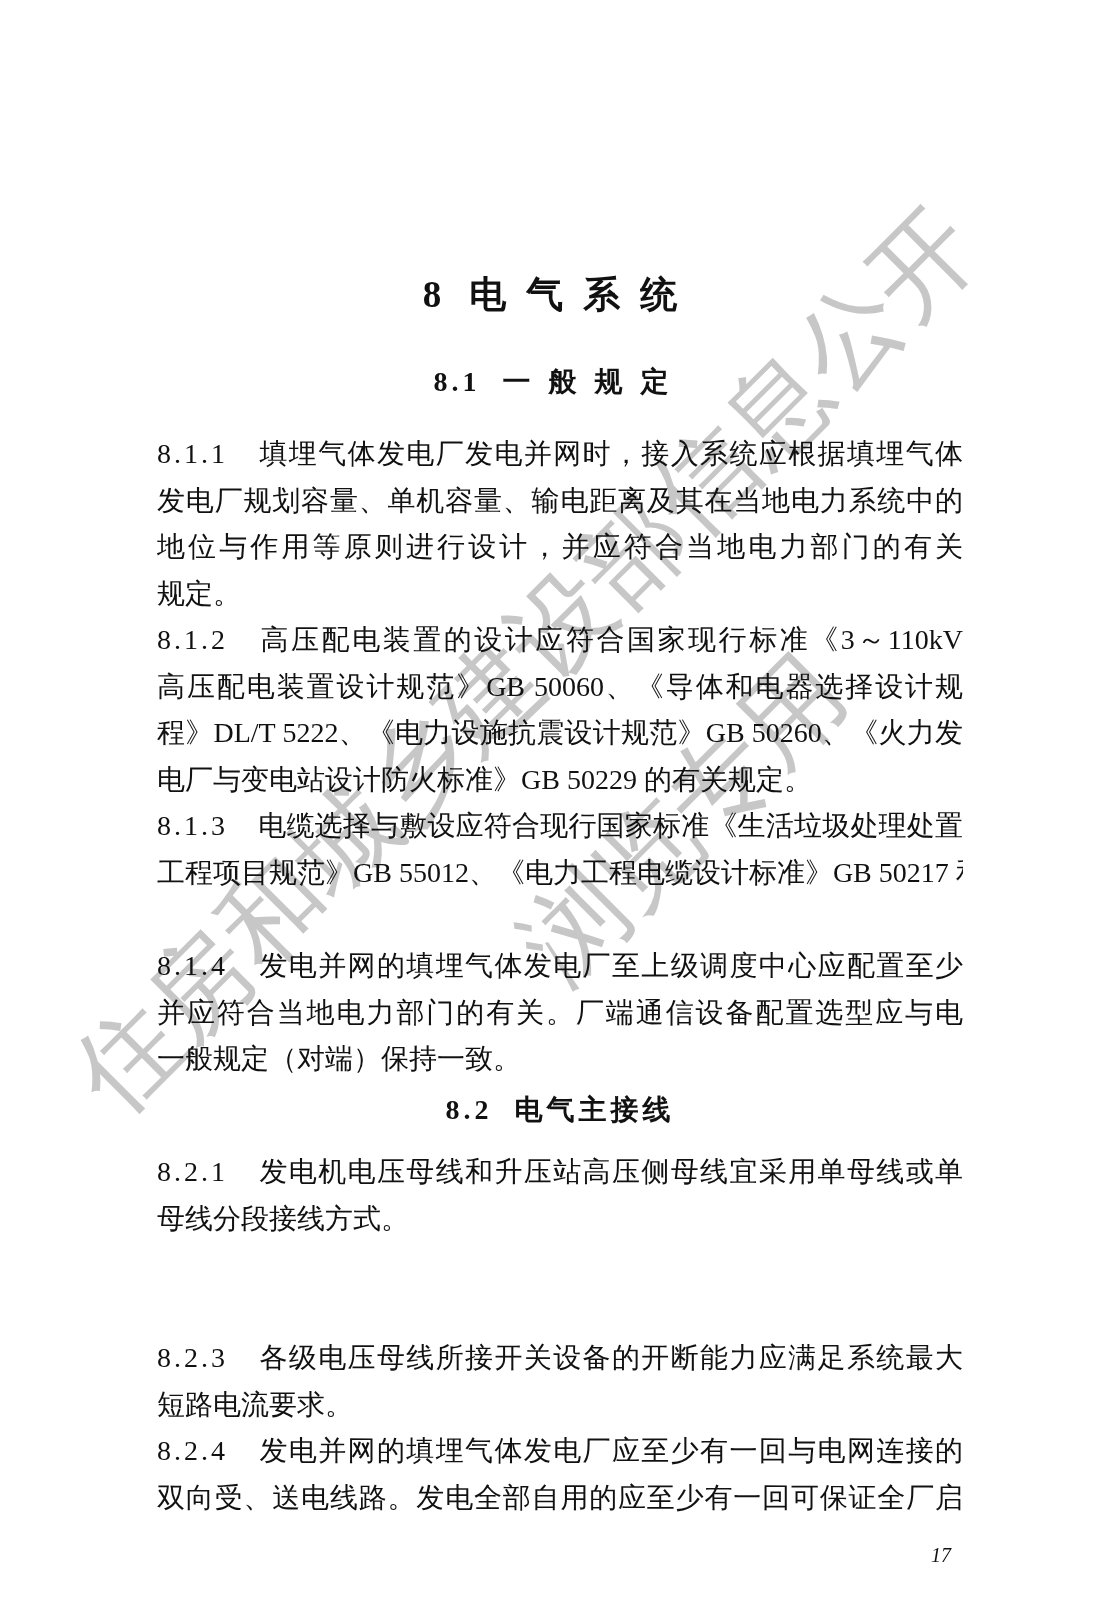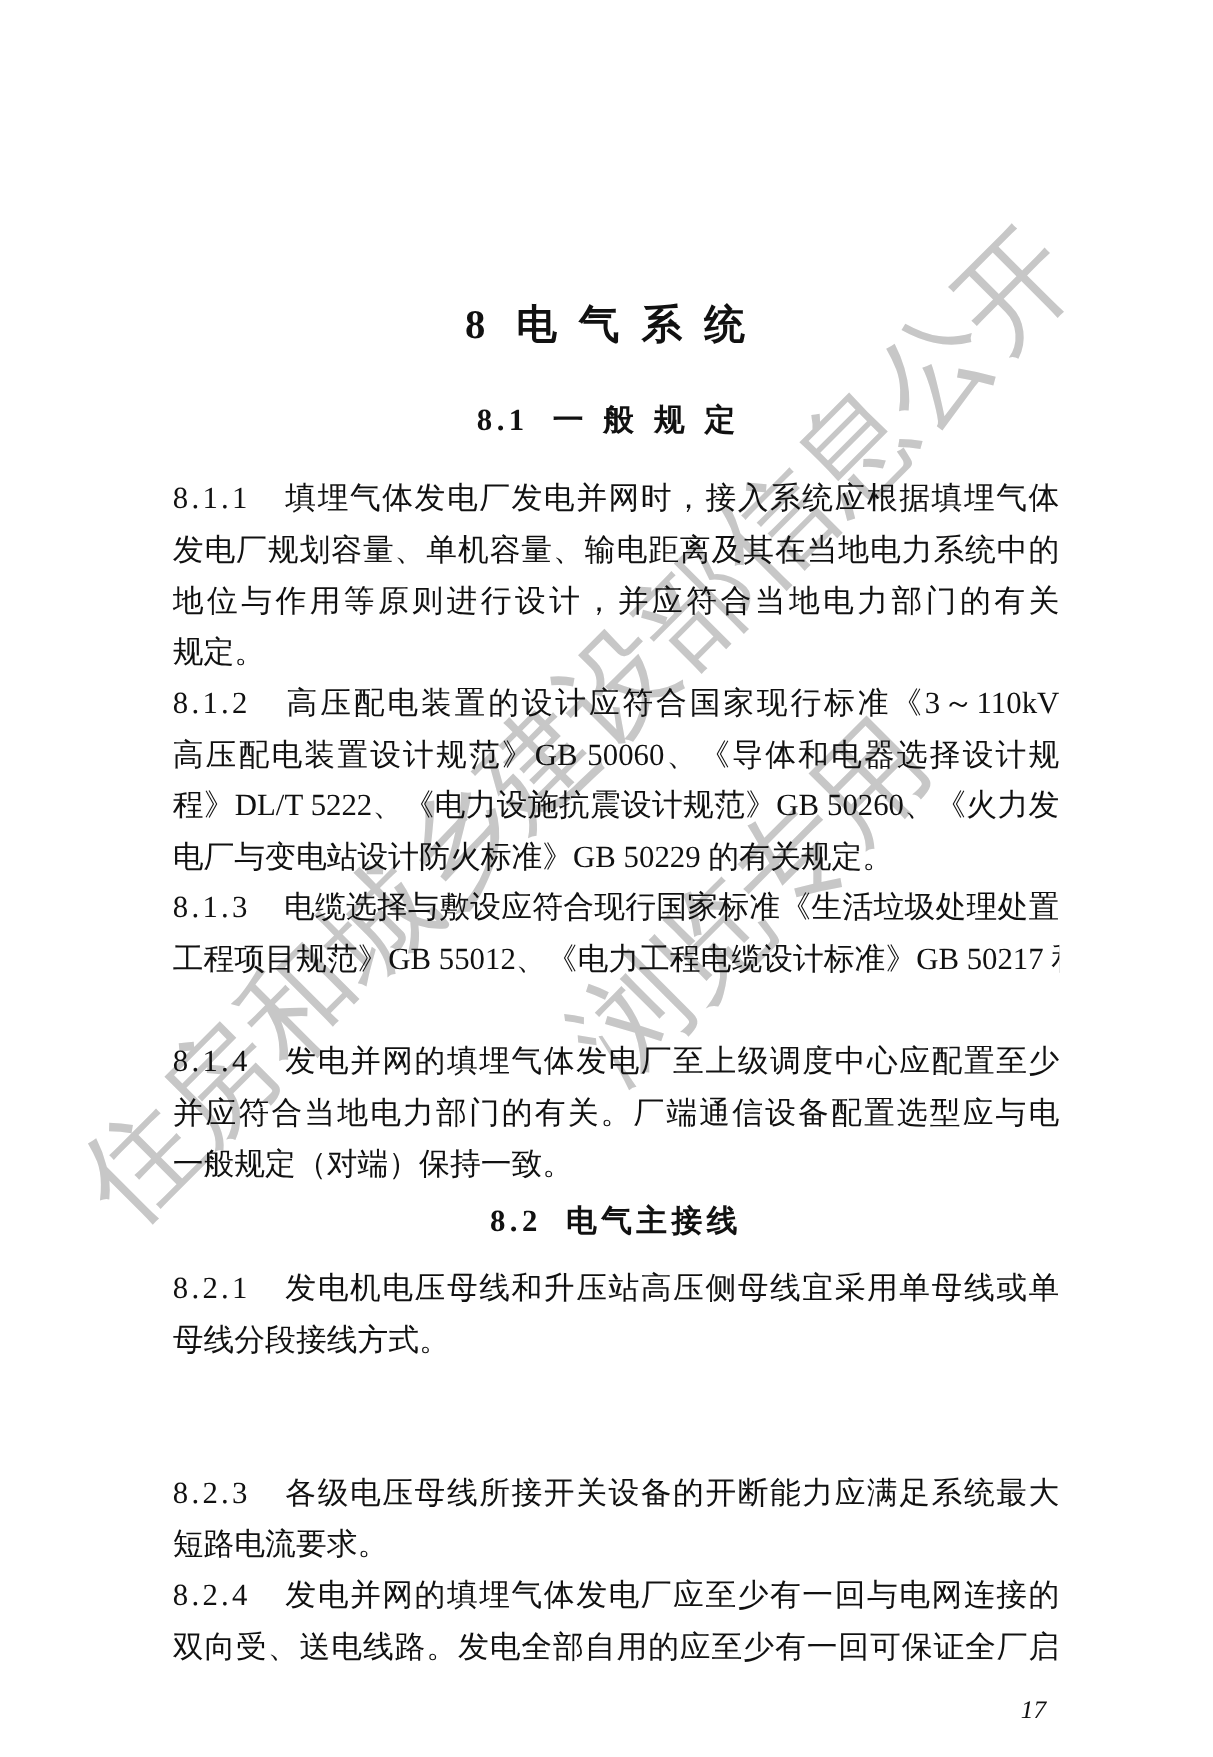--- a/index.html
+++ b/index.html
@@ -52,21 +52,21 @@
     font-size:28px;
     text-align:justify; text-align-last:justify;
     text-justify:inter-character;
     overflow:hidden; white-space:nowrap;
   }
   .line.last { text-align:right; text-align-last:left; }
   .pnum { font-weight:normal; letter-spacing:3px; margin-right:30px; }
   
   .page-number {
     top:1538px; text-align:right; padding-right:12px; box-sizing:border-box;
-    font-style:italic; font-size:23px; line-height:34px;
+    font-style:italic; font-size:20px; line-height:34px;
   }
 </style>
 </head>
 <body>
 
 <div class="page">
 
   <div class="watermark" style="color:#c7c7c7;">
     <div class="wm-line">住房和城乡建设部信息公开</div>
     <div class="wm-line wm-line2">浏览专用</div>

